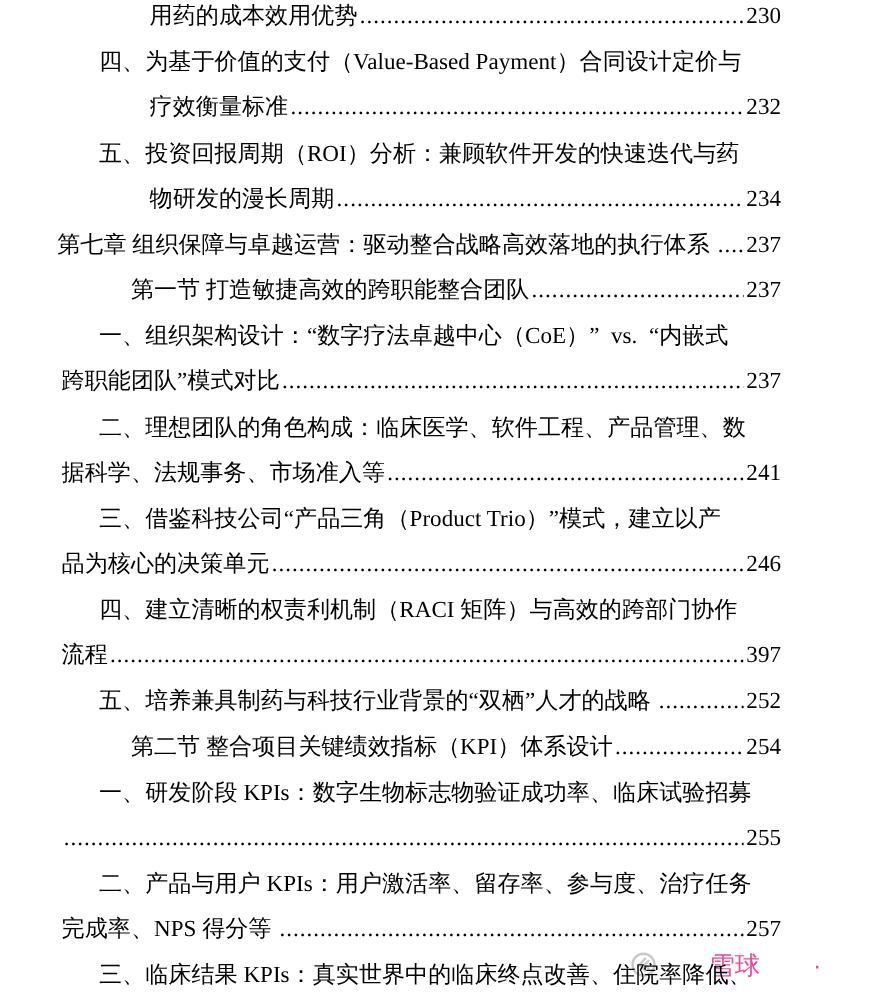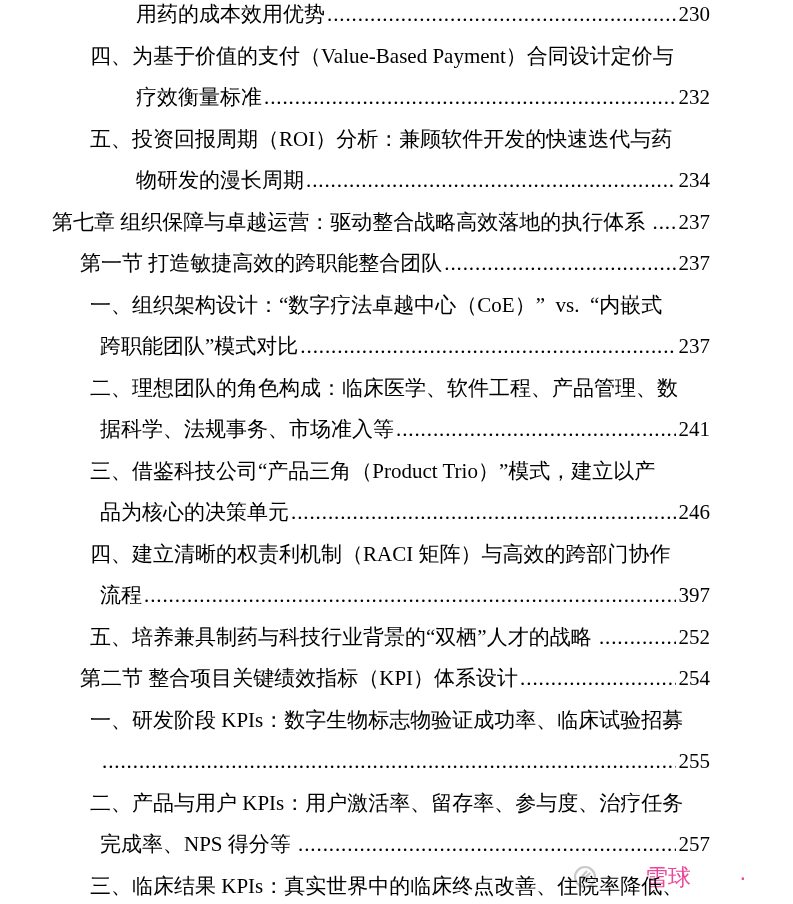--- a/index.html
+++ b/index.html
@@ -8,23 +8,23 @@
     font-family:"Liberation Serif","DejaVu Serif",serif;color:#000000;
   }
   .page{position:relative;width:793px;height:904px;overflow:hidden;background:#ffffff;}
   #toc{position:absolute;top:-6px;left:0;right:0;z-index:1;}
   .row{
     display:flex;align-items:baseline;
     height:41.5px;line-height:41.5px;font-size:21px;
     padding-right:83px;white-space:nowrap;
   }
   .lvl-chapter{padding-left:52px;}
-  .lvl-section{padding-left:80px;}
+  .lvl-section{padding-left:119px;}
   .lvl-item{padding-left:90px;}
-  .lvl-wrap{padding-left:100px;}
+  .lvl-wrap{padding-left:56px;}
   .lvl-wrap-alt{padding-left:136px;}
   .txt{flex:0 0 auto;white-space:pre;}
   .dots{
     flex:1 1 auto;overflow:hidden;white-space:nowrap;
     letter-spacing:0.9px;margin:0 3px 0 2px;min-width:0;
   }
   .pg{flex:0 0 auto;text-align:right;}
   .watermark{
     position:absolute;left:573px;top:864px;z-index:0;
     display:flex;align-items:center;gap:5px;

